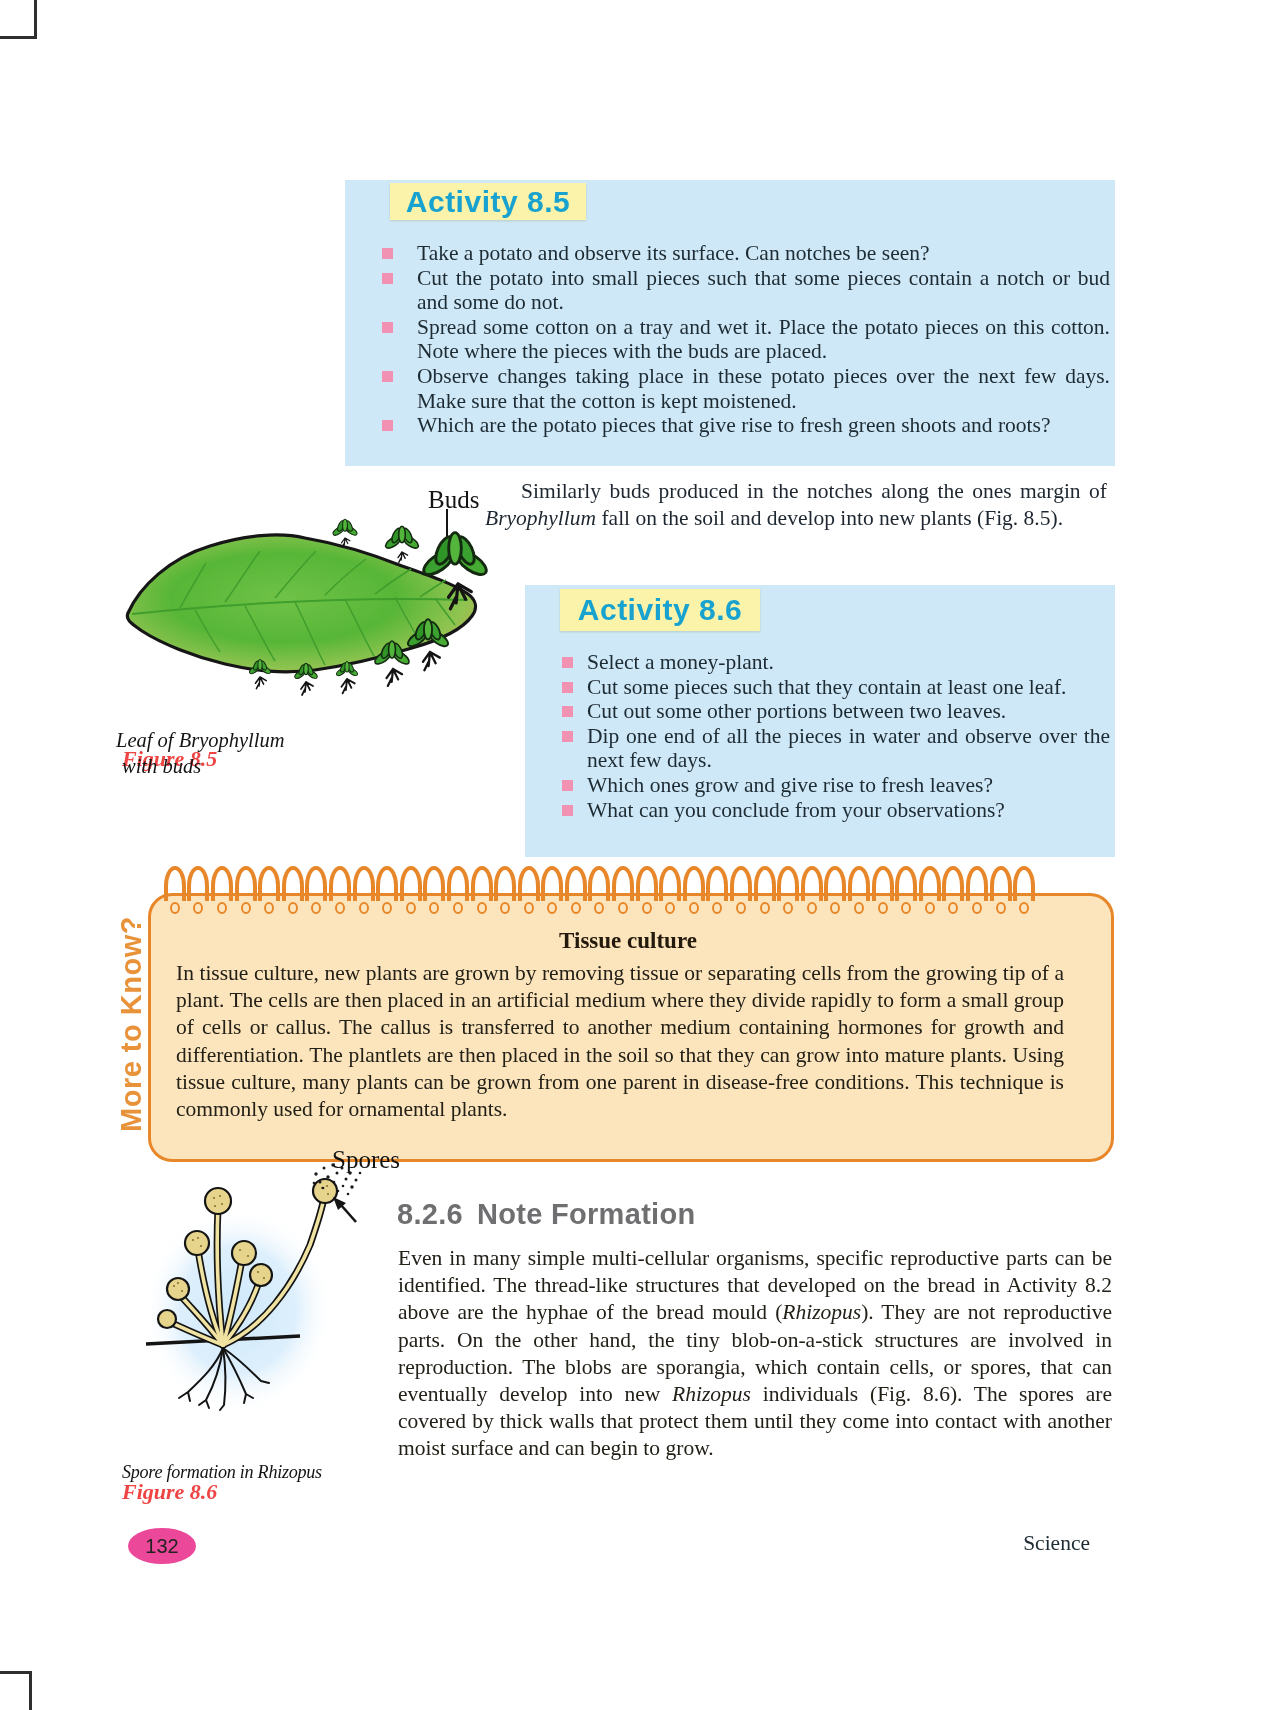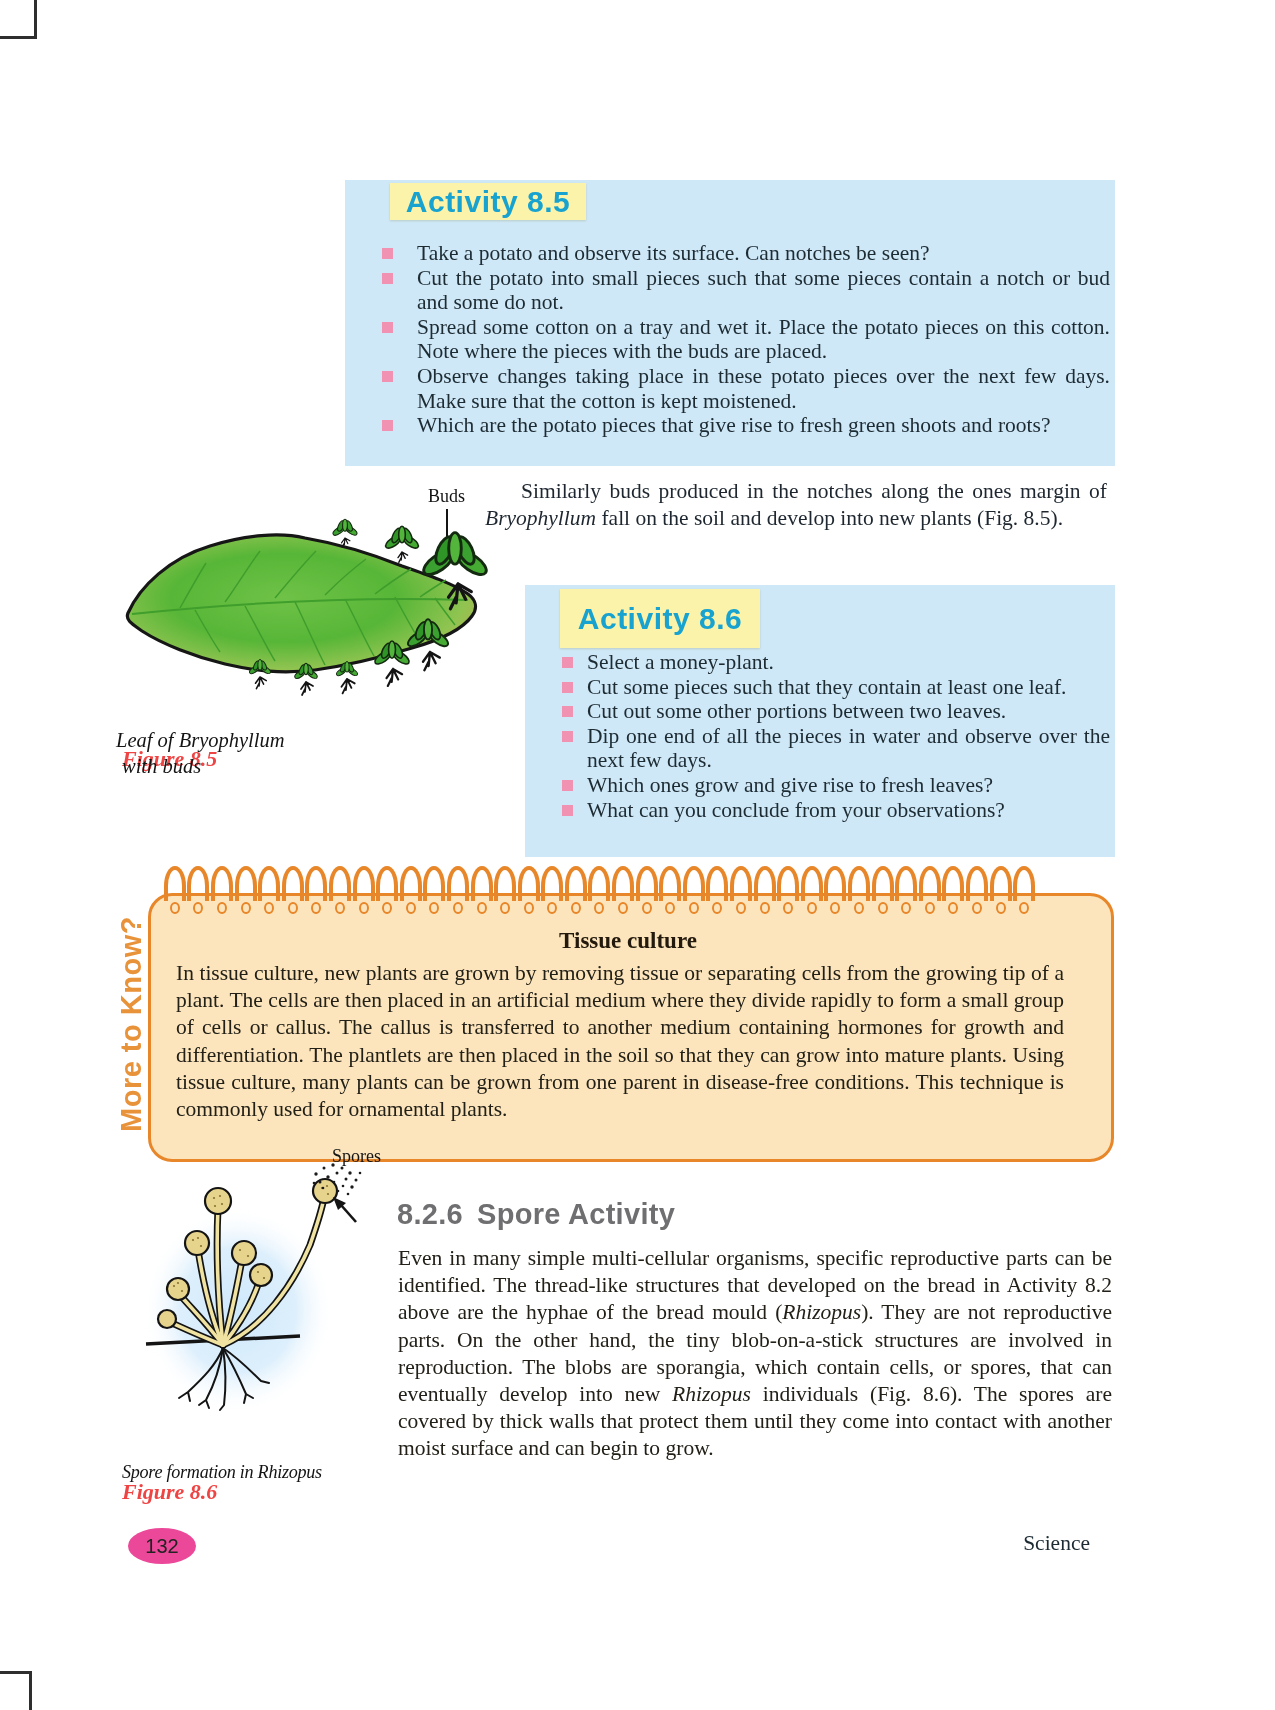--- a/index.html
+++ b/index.html
@@ -30,21 +30,21 @@
   .steps li .sq{
     position:absolute;left:2px;top:7px;width:11px;height:11px;background:#f192b2;
   }
 
   .bodytext{font-size:21.5px;line-height:27.2px;text-align:justify;color:#232018;}
   .bluebody{color:#1d2b33;}
   .it{font-style:italic;}
 
   .figlabel{font-weight:bold;font-style:italic;font-size:22px;color:#ef4444;margin-top:48px;}
   .figcap{font-style:italic;font-size:20.5px;color:#141414;line-height:26px;}
-  .anno{font-size:18px;color:#141414;}
+  .anno{font-size:25px;color:#141414;}
 
   
   .note-box{
     position:absolute;background:#fce5bc;border:3.5px solid #e8872a;border-radius:24px;
   }
   .note-title{font-weight:bold;font-size:23px;text-align:center;color:#231a0d;}
   .side-label{
     position:absolute;font-family:"Liberation Sans",sans-serif;font-weight:bold;
     font-size:29px;color:#e8923a;text-align:center;letter-spacing:.5px;
     transform:rotate(-90deg);
@@ -158,21 +158,21 @@
     <use href="#plantlet" xlink:href="#plantlet" transform="translate(345,64) scale(2.1)"></use>
     <use href="#roots" xlink:href="#roots" transform="translate(348,66) scale(1.9)"></use>
   </g>
 </svg>
 
 <div class="abs figlabel" style="left:122px;top:698px;">Figure 8.5</div>
 <div class="abs figcap" style="left:116px;top:727px;">Leaf of Bryophyllum</div>
 <div class="abs figcap" style="left:122px;top:753px;">with buds</div>
 
 <div class="activity-box" style="left:525px;top:585px;width:590px;height:272px;"></div>
-<div class="activity-tab" style="left:560px;top:589px;width:200px;height:59px;">
+<div class="activity-tab" style="left:560px;top:589px;width:200px;height:42px;">
   <span>Activity 8.6</span>
 </div>
 <ul class="steps narrow" style="left:560px;top:650px;width:550px;">
   <li><span class="sq"></span><span>Select a money-plant.</span></li>
   <li><span class="sq"></span><span>Cut some pieces such that they contain at least one leaf.</span></li>
   <li><span class="sq"></span><span>Cut out some other portions between two leaves.</span></li>
   <li><span class="sq"></span><span>Dip one end of all the pieces in water and observe over the next few days.</span></li>
   <li><span class="sq"></span><span>Which ones grow and give rise to fresh leaves?</span></li>
   <li><span class="sq"></span><span>What can you conclude from your observations?</span></li>
 </ul>
@@ -326,21 +326,21 @@
     <span class="coil">
       <span class="arc"></span>
       <span class="hole"></span>
     </span>
   </div>
 <div class="side-label" style="left:13px;top:1006px;width:240px;height:36px;">More to Know?</div>
 <div class="abs note-title" style="left:148px;top:928px;width:960px;">Tissue culture</div>
 <div class="abs bodytext" style="left:176px;top:960px;width:888px;">In tissue culture, new plants are grown by removing tissue or separating cells from the growing tip of a plant. The cells are then placed in an artificial medium where they divide rapidly to form a small group of cells or callus. The callus is transferred to another medium containing hormones for growth and differentiation. The plantlets are then placed in the soil so that they can grow into mature plants. Using tissue culture, many plants can be grown from one parent in disease-free conditions. This technique is commonly used for ornamental plants.</div>
 
 <div class="section-heading" style="left:397px;top:1198px;">
-  <span class="num">8.2.6</span><span>Spore Activity</span>
+  <span class="num">8.2.6</span><span>Note Formation</span>
 </div>
 
 <p class="abs bodytext" style="left:398px;top:1245px;width:714px;margin:0;">
   <span>Even in many simple multi-cellular organisms, specific reproductive parts can be identified. The thread-like structures that developed on the bread in Activity 8.2 above are the hyphae of the bread mould (</span><span class="it">Rhizopus</span><span>). They are not reproductive parts. On the other hand, the tiny blob-on-a-stick structures are involved in reproduction. The blobs are sporangia, which contain cells, or spores, that can eventually develop into new </span><span class="it">Rhizopus</span><span> individuals (Fig. 8.6). The spores are covered by thick walls that protect them until they come into contact with another moist surface and can begin to grow.</span>
 </p>
 
 <svg class="abs" style="left:138px;top:1160px;" width="245" height="252" viewBox="0 0 245 252">
   <defs>
     <radialGradient id="glow" cx="50%" cy="50%" r="50%">
       <stop offset="0%" stop-color="#cfe9fb"></stop>

